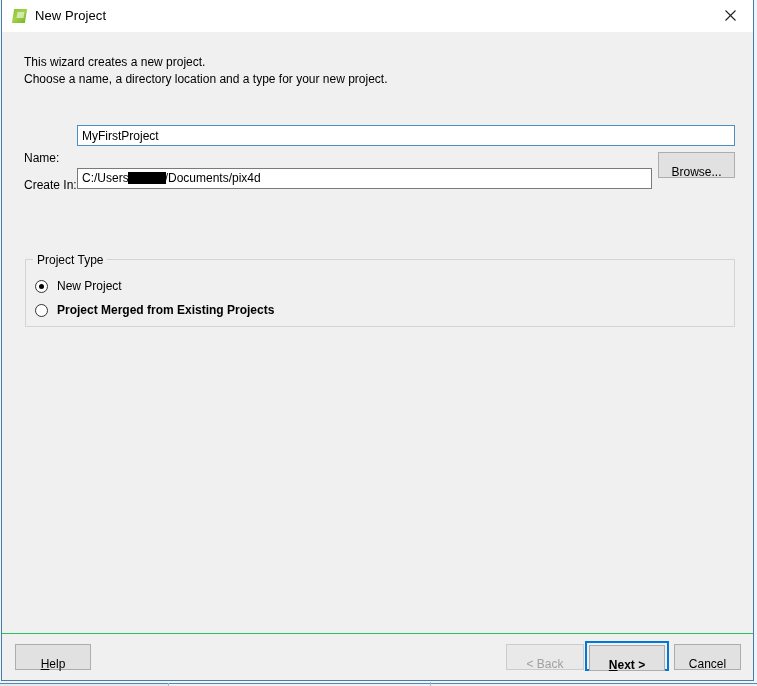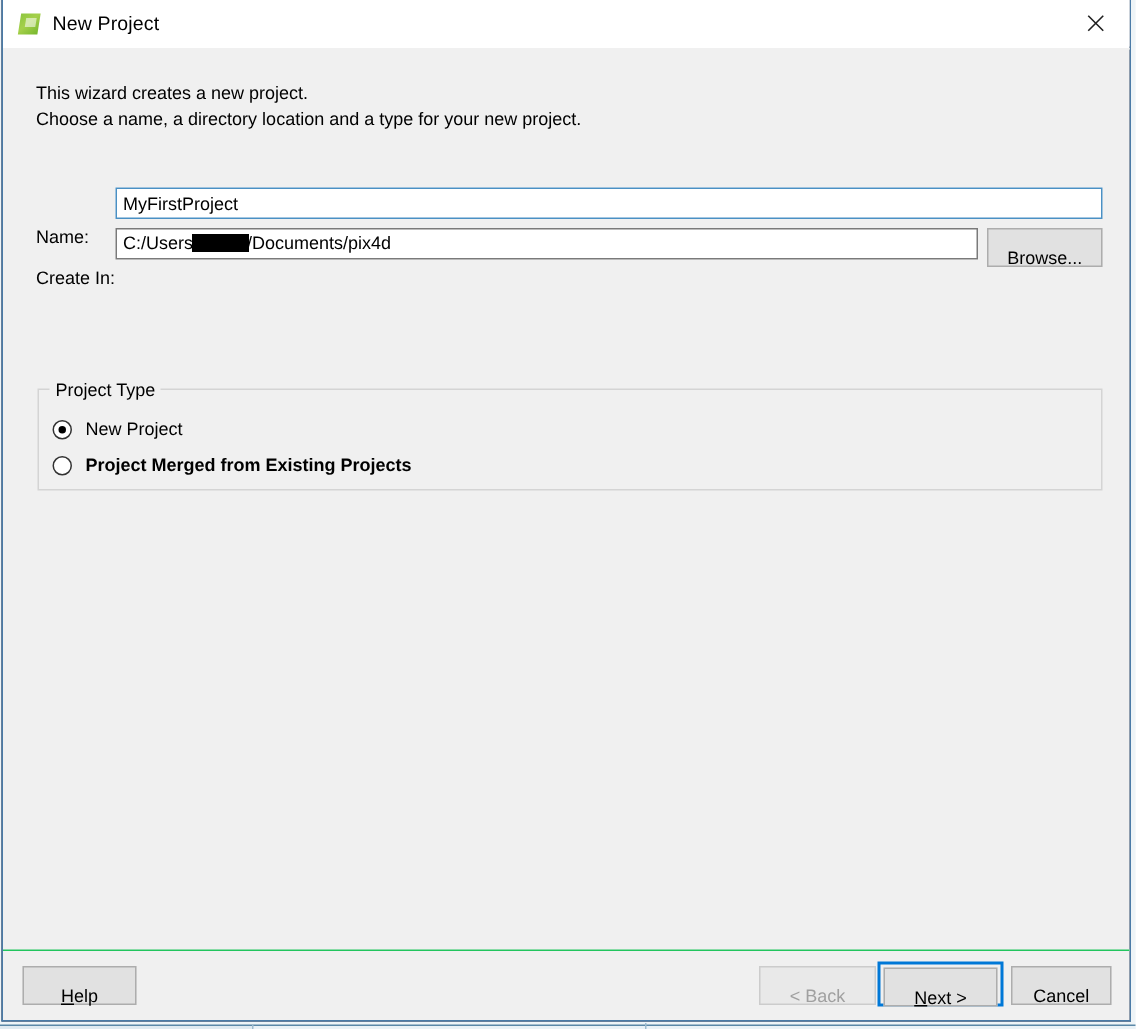--- a/index.html
+++ b/index.html
@@ -64,21 +64,21 @@
     background: #eaf2f7;
   }
 
   
   #dialog {
     position: absolute;
     left: 1px;
     top: 0;
     width: 753px;
     height: 681px;
-    background: #0f172a;
+    background: #0369a1;
     border: 1px solid #4a7ba7;
     border-top: none;
     box-sizing: border-box;
   }
 
   
   #titlebar {
     position: relative;
     height: 32px;
     background: #ffffff;
@@ -172,21 +172,21 @@
   }
   #name-input {
     left: 75px;
     top: 93px;
     width: 658px;
     border: 1px solid #4a90c4;
   }
   #createin-wrap {
     position: absolute;
     left: 75px;
-    top: 120px;
+    top: 136px;
     width: 575px;
     height: 21px;
     box-sizing: border-box;
     background: #ffffff;
     border: 1px solid #7a7a7a;
     overflow: hidden;
     white-space: nowrap;
     font-size: 12px;
     line-height: 19px;
     padding: 0 4px;
@@ -316,20 +316,21 @@
     height: 30px;
     box-sizing: border-box;
     border: 2px solid #0078d7;
     padding: 2px;
     background: #f0f0f0;
   }
   #next-button {
     width: 100%;
     height: 100%;
     border: 1px solid #adadad;
+    font-weight: bold;
   }
   #cancel-button {
     position: absolute;
     left: 672px;
     top: 10px;
     width: 67px;
     height: 24px;
   }
   .u { text-decoration: underline; }
 </style>

